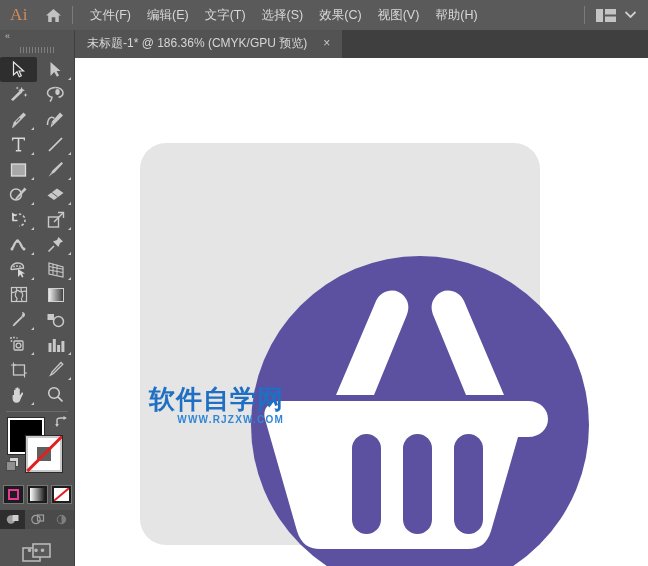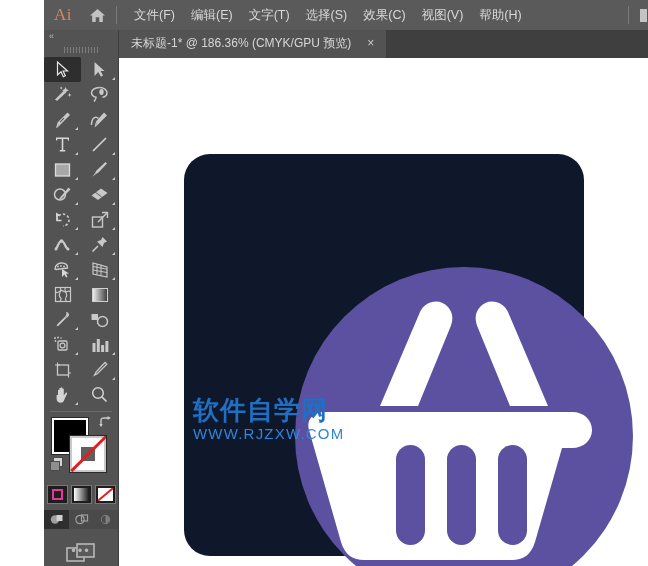--- a/index.html
+++ b/index.html
@@ -6,21 +6,20 @@
   html, body {
     width: 648px; height: 566px;
     overflow: hidden;
     background: #ffffff;
     font-family: "Liberation Sans", "DejaVu Sans", sans-serif;
   }
   #app {
     position: relative;
     width: 562px; height: 566px;
     background: #ffffff;
-    margin-left: 44px;
   }
 
   
   .menubar {
     position: absolute; left: 0; top: 0;
     width: 648px; height: 30px;
     background: #5a5a5a;
     display: flex; align-items: center;
   }
   .ai-logo {
@@ -232,45 +231,46 @@
 
   
   .canvas {
     position: absolute; left: 75px; top: 58px;
     width: 573px; height: 508px;
     background: #ffffff;
     overflow: hidden;
   }
   .artboard {
     position: absolute;
-    left: 65px; top: 96px;
+    left: 65px; top: 85px;
     width: 400px; height: 402px;
-    background: #0f172a;
+    background: #e5e5e5;
     border-radius: 26px;
+    text-align: right;
   }
   .art-circle {
     position: absolute;
     left: 111px; top: 113px;
     width: 338px; height: 338px;
     background: #5b51a0;
     border-radius: 50%;
   }
   .basket { position: absolute; left: 111px; top: 113px; width: 338px; height: 338px; }
   .wm {
     position: absolute; left: 9px; top: 243px;
     user-select: none;
   }
   .wm-main {
     font-size: 26px; font-weight: bold; color: #1f6fc4;
     letter-spacing: 1px;
     line-height: 1;
     font-family: "DejaVu Sans", sans-serif;
   }
   .wm-sub {
-    font-size: 15px; font-weight: normal; color: #2f86d8;
+    font-size: 10px; font-weight: bold; color: #2f86d8;
     letter-spacing: 1.2px;
     margin-top: 2px;
     font-family: "Liberation Sans", sans-serif;
   }
 </style>
 </head>
 <body>
 
 <div id="app">
 

